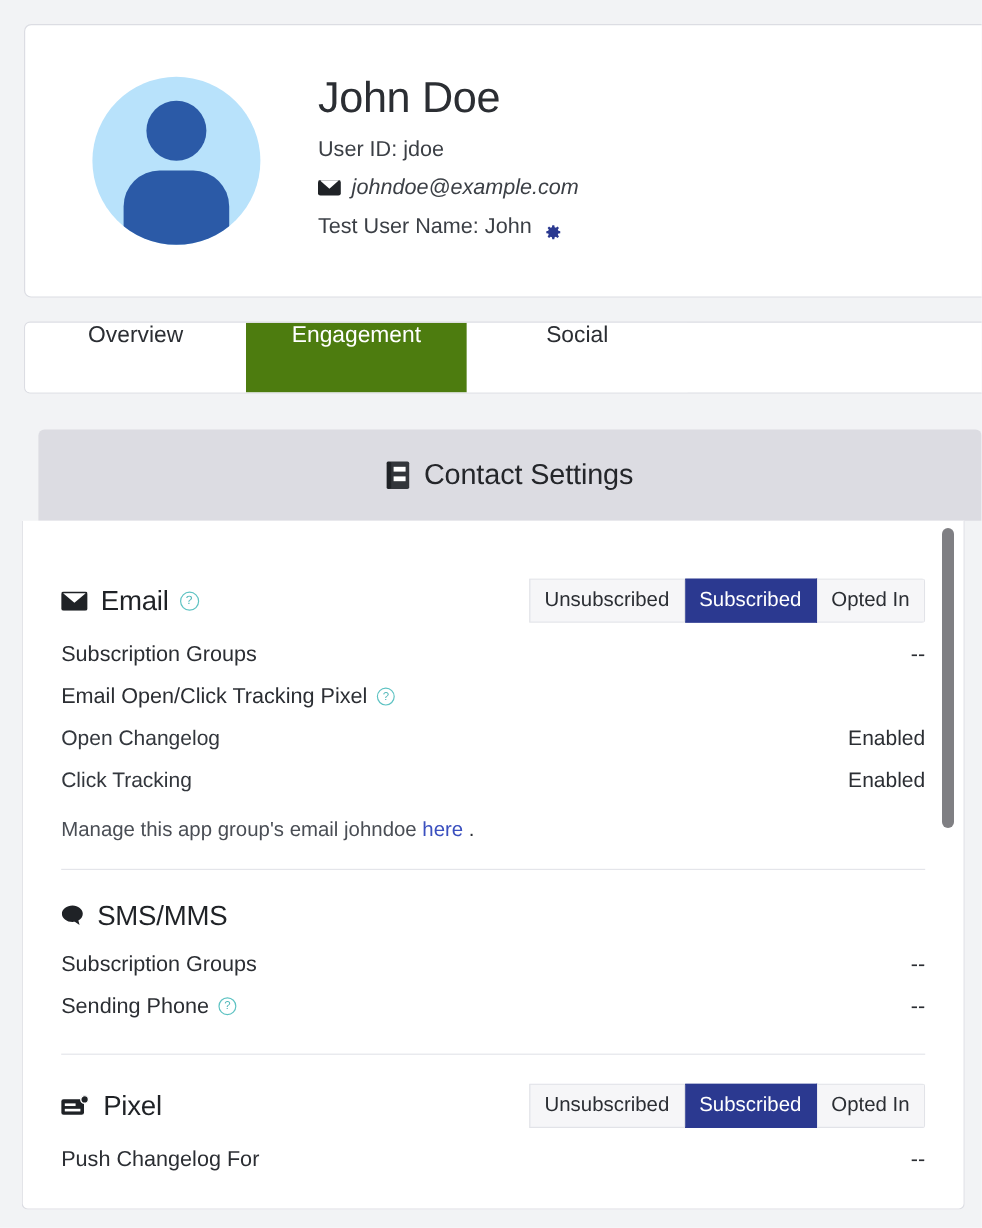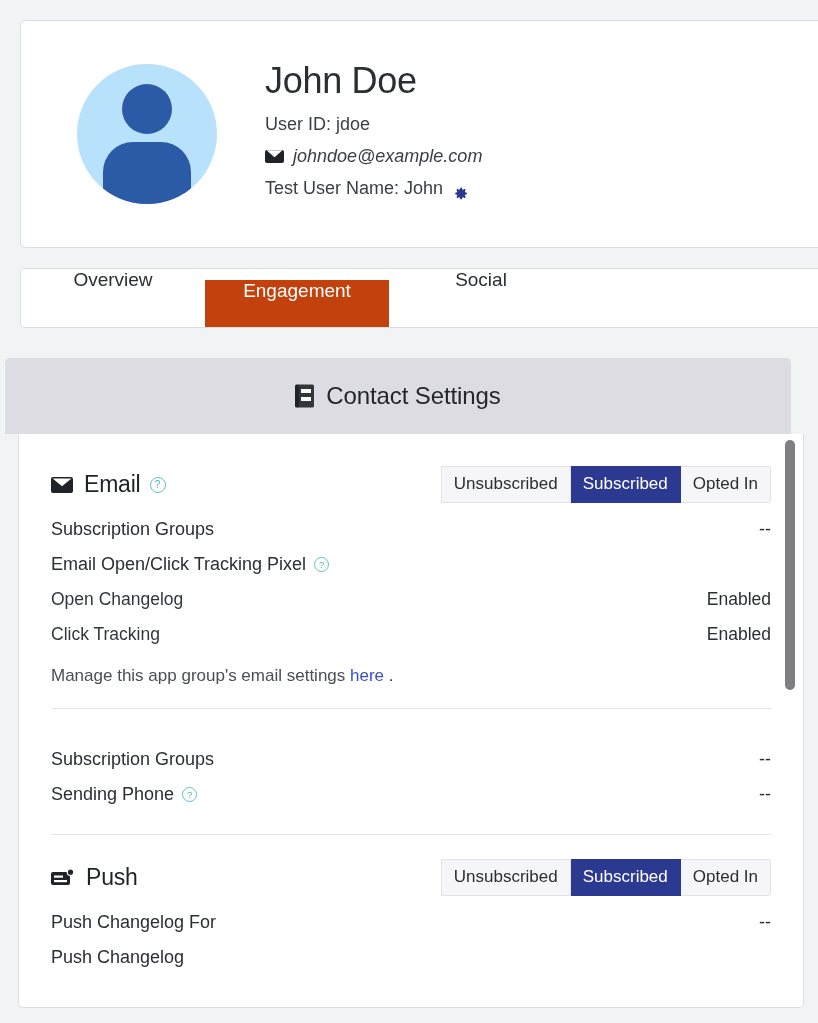--- a/index.html
+++ b/index.html
@@ -135,29 +135,28 @@
     display: flex;
     align-items: flex-start;
     justify-content: center;
     font-size: 19px;
     color: #2b2e33;
     background: #ffffff;
     cursor: pointer;
     user-select: none;
   }
   .tab.active {
-    background: #c2410c;
+    background: #4d7c0f;
     color: #ffffff;
-    margin-top: 11px;
   }
 
   
   .settings-header {
     position: absolute;
-    left: 5px;
+    left: 32px;
     top: 358px;
     width: 786px;
     height: 76px;
     background: #dcdce2;
     border-radius: 5px 5px 0 0;
     display: flex;
     align-items: center;
     justify-content: center;
     gap: 11px;
   }
@@ -177,21 +176,21 @@
     height: 574px;
     background: #ffffff;
     border: 1px solid #dcdde3;
     border-top: none;
     border-radius: 0 0 5px 5px;
     overflow: hidden;
   }
 
   .settings-inner {
     position: absolute;
-    left: 0; top: 0;
+    left: 0; top: 16px;
     width: 786px;
     padding: 32px 34px 0 32px;
   }
 
   
   .chan-head {
     display: flex;
     align-items: center;
     justify-content: space-between;
     min-height: 28px;
@@ -406,28 +405,38 @@
             <span class="lbl">Open Changelog</span>
             <span class="val">Enabled</span>
           </div>
 
           <div class="row sub">
             <span class="lbl">Click Tracking</span>
             <span class="val">Enabled</span>
           </div>
 
           <div class="note">
-            <span>Manage this app group's email settings </span><a href="#">here</a><span class="period"> .</span>
+            <span>Manage this app group's email johndoe </span><a href="#">here</a><span class="period"> .</span>
           </div>
         </div>
 
         <div class="divider"></div>
       </div>
 
       <div class="chan-block">
+        <div class="chan-head">
+          <div class="chan-title">
+            <span class="ic">
+              <svg width="19" height="18" viewBox="0 0 19 18" aria-hidden="true">
+                <path d="M9.5 0.5C4.5 0.5 0.6 3.6 0.6 7.4c0 3.8 3.9 6.9 8.9 6.9.6 0 1.2 0 1.8-.1l4 2.6-1-3.7c2.2-1.2 3.7-3.3 3.7-5.7 0-3.8-4-6.9-8.5-6.9z" fill="#1f2226"></path>
+              </svg>
+            </span>
+            <span>SMS/MMS</span>
+          </div>
+        </div>
 
         <div class="chan-rows">
           <div class="row">
             <span class="lbl">Subscription Groups</span>
             <span class="val">--</span>
           </div>
           <div class="row">
             <span class="lbl">
               <span>Sending Phone</span>
               <span class="help-badge sm">?</span>
@@ -443,39 +452,35 @@
         <div class="chan-head">
           <div class="chan-title">
             <span class="ic">
               <svg width="24" height="18" viewBox="0 0 24 18" aria-hidden="true">
                 <rect x="0" y="3" width="19" height="13" rx="2" fill="#1f2226"></rect>
                 <rect x="3" y="6.5" width="9" height="2.2" fill="#ffffff"></rect>
                 <rect x="3" y="11" width="13" height="2.2" fill="#ffffff"></rect>
                 <circle cx="19.5" cy="3.2" r="3.2" fill="#1f2226" stroke="#ffffff" stroke-width="1.2"></circle>
               </svg>
             </span>
-            <span>Push</span>
+            <span>Pixel</span>
           </div>
 
           <div class="segmented">
             <div class="seg">Unsubscribed</div>
             <div class="seg active">Subscribed</div>
             <div class="seg">Opted In</div>
           </div>
         </div>
 
         <div class="chan-rows">
           <div class="row">
             <span class="lbl">Push Changelog For</span>
             <span class="val">--</span>
           </div>
-          <div class="row">
-            <span class="lbl">Push Changelog</span>
-            <span class="val"></span>
-          </div>
         </div>
       </div>
 
     </div>
 
     <div class="scroll-track">
       <div class="scroll-thumb"></div>
     </div>
   </div>
 

